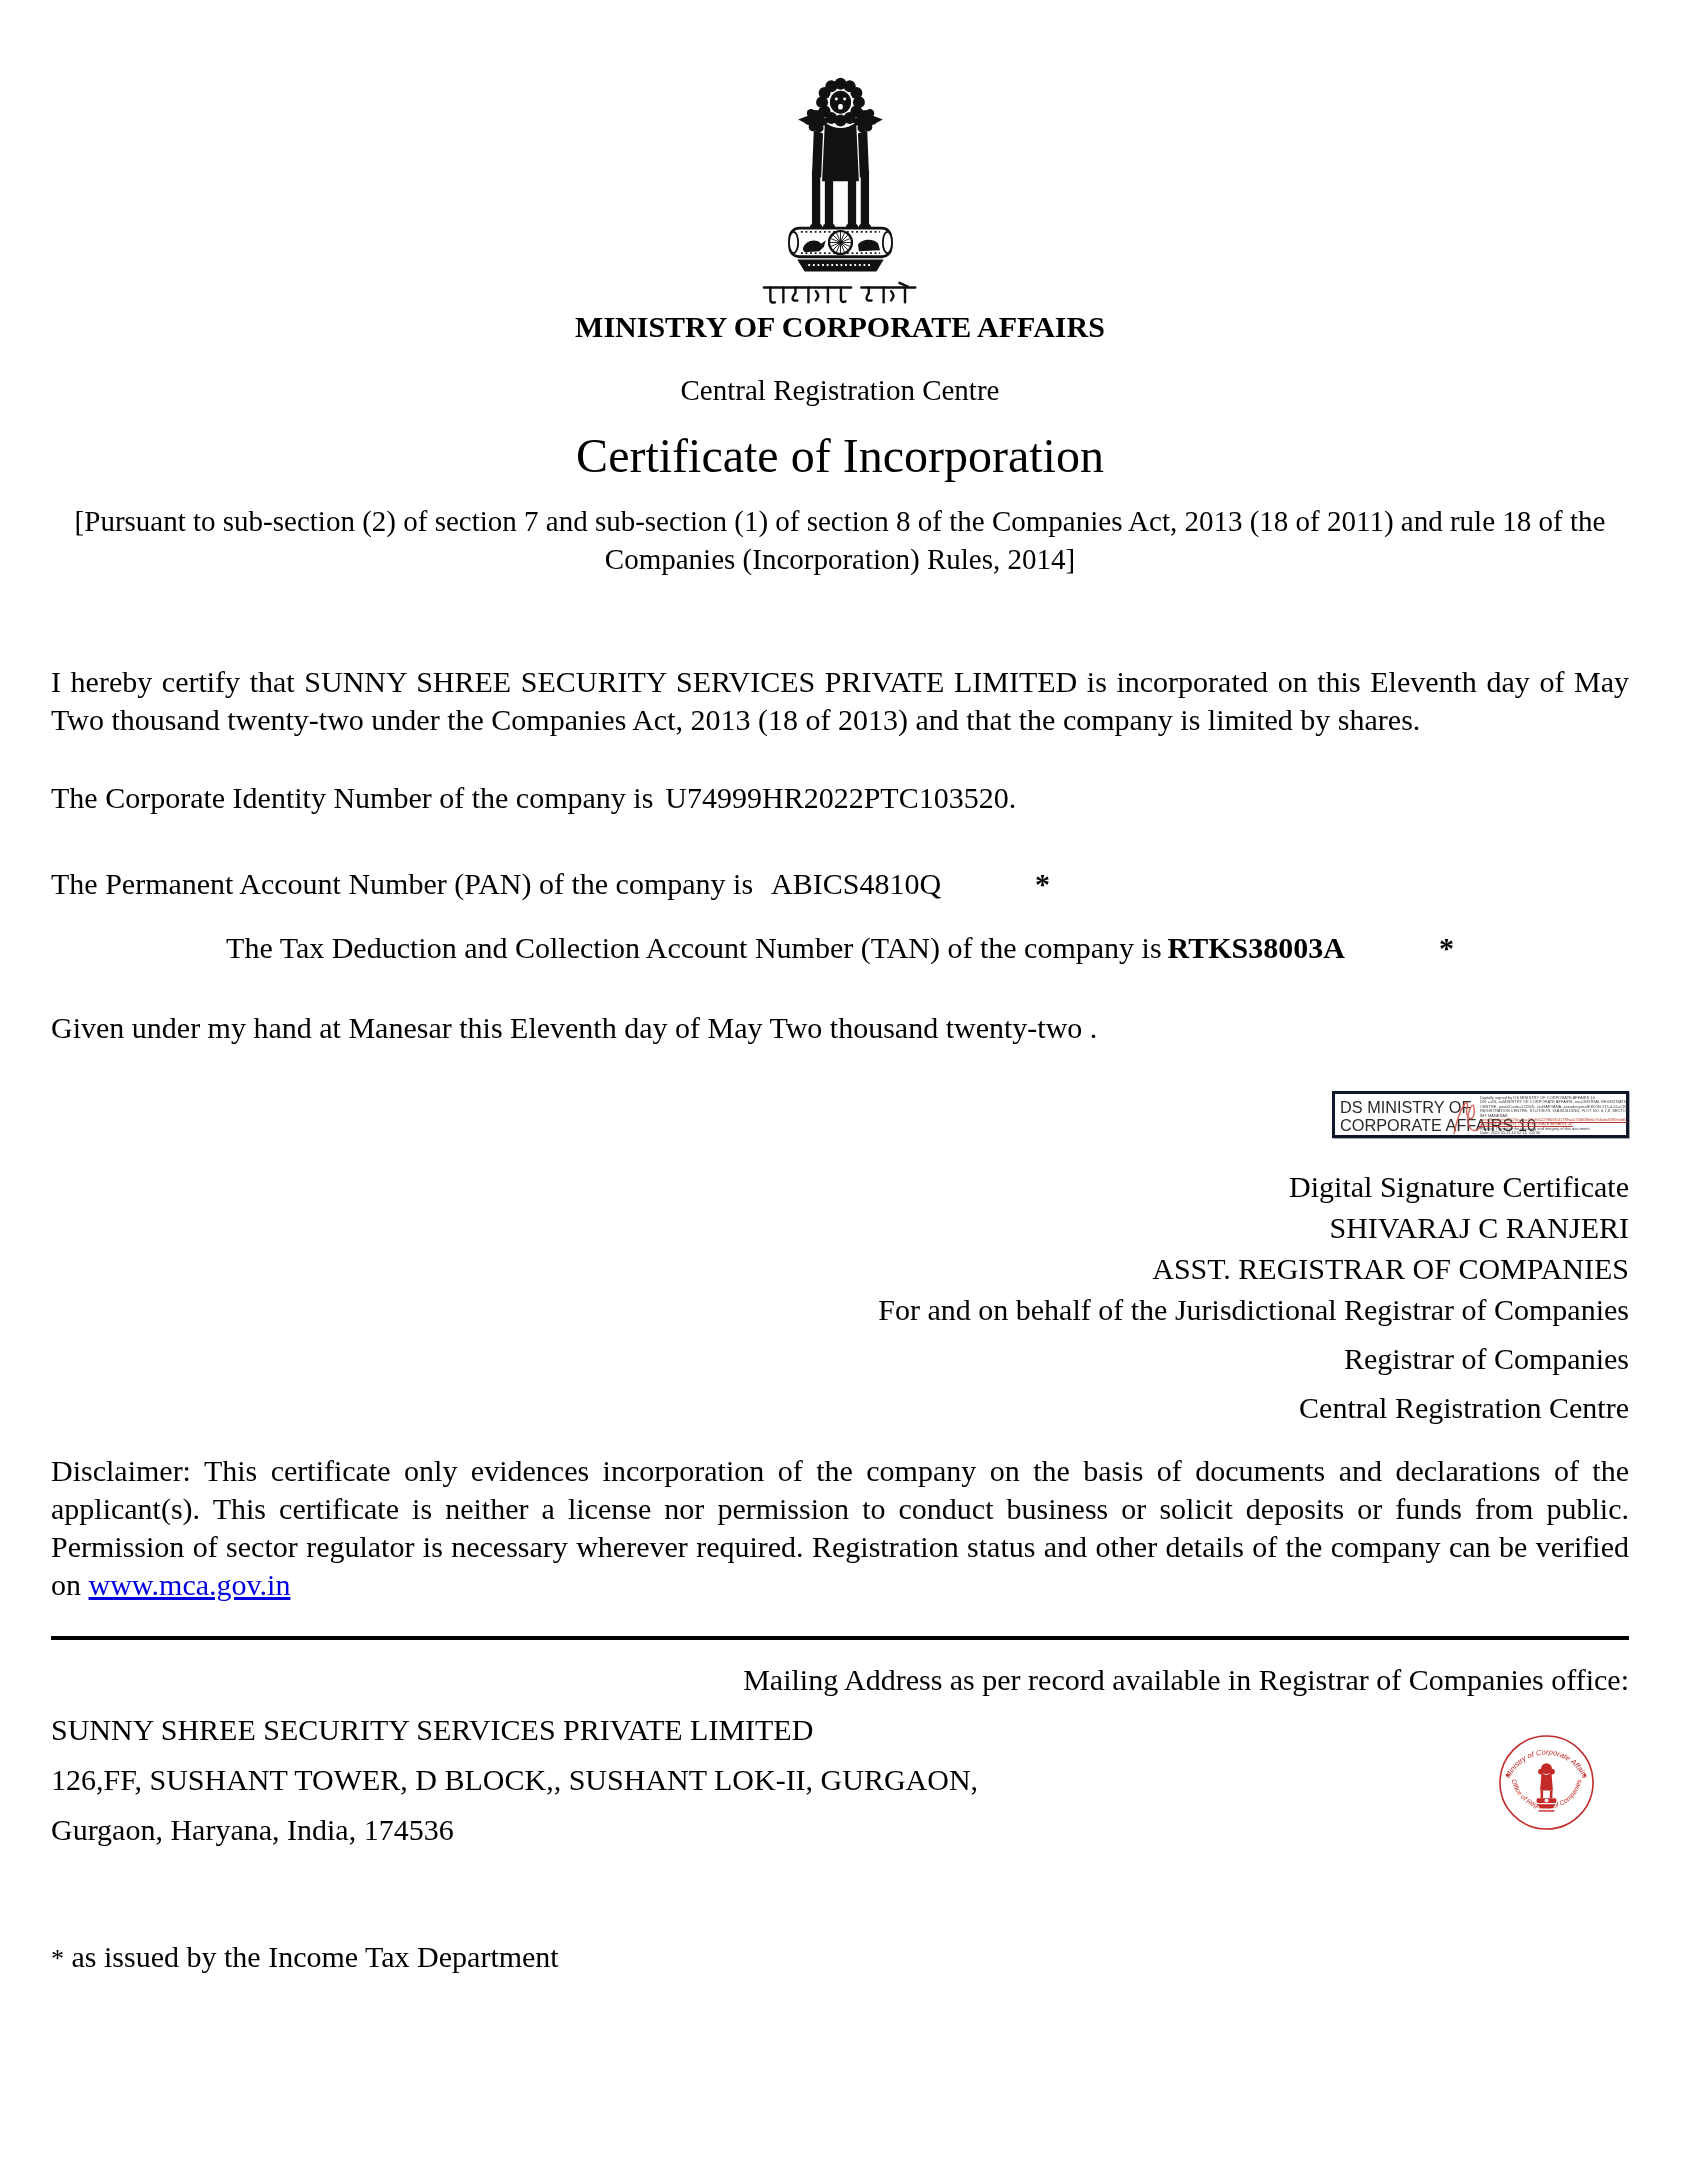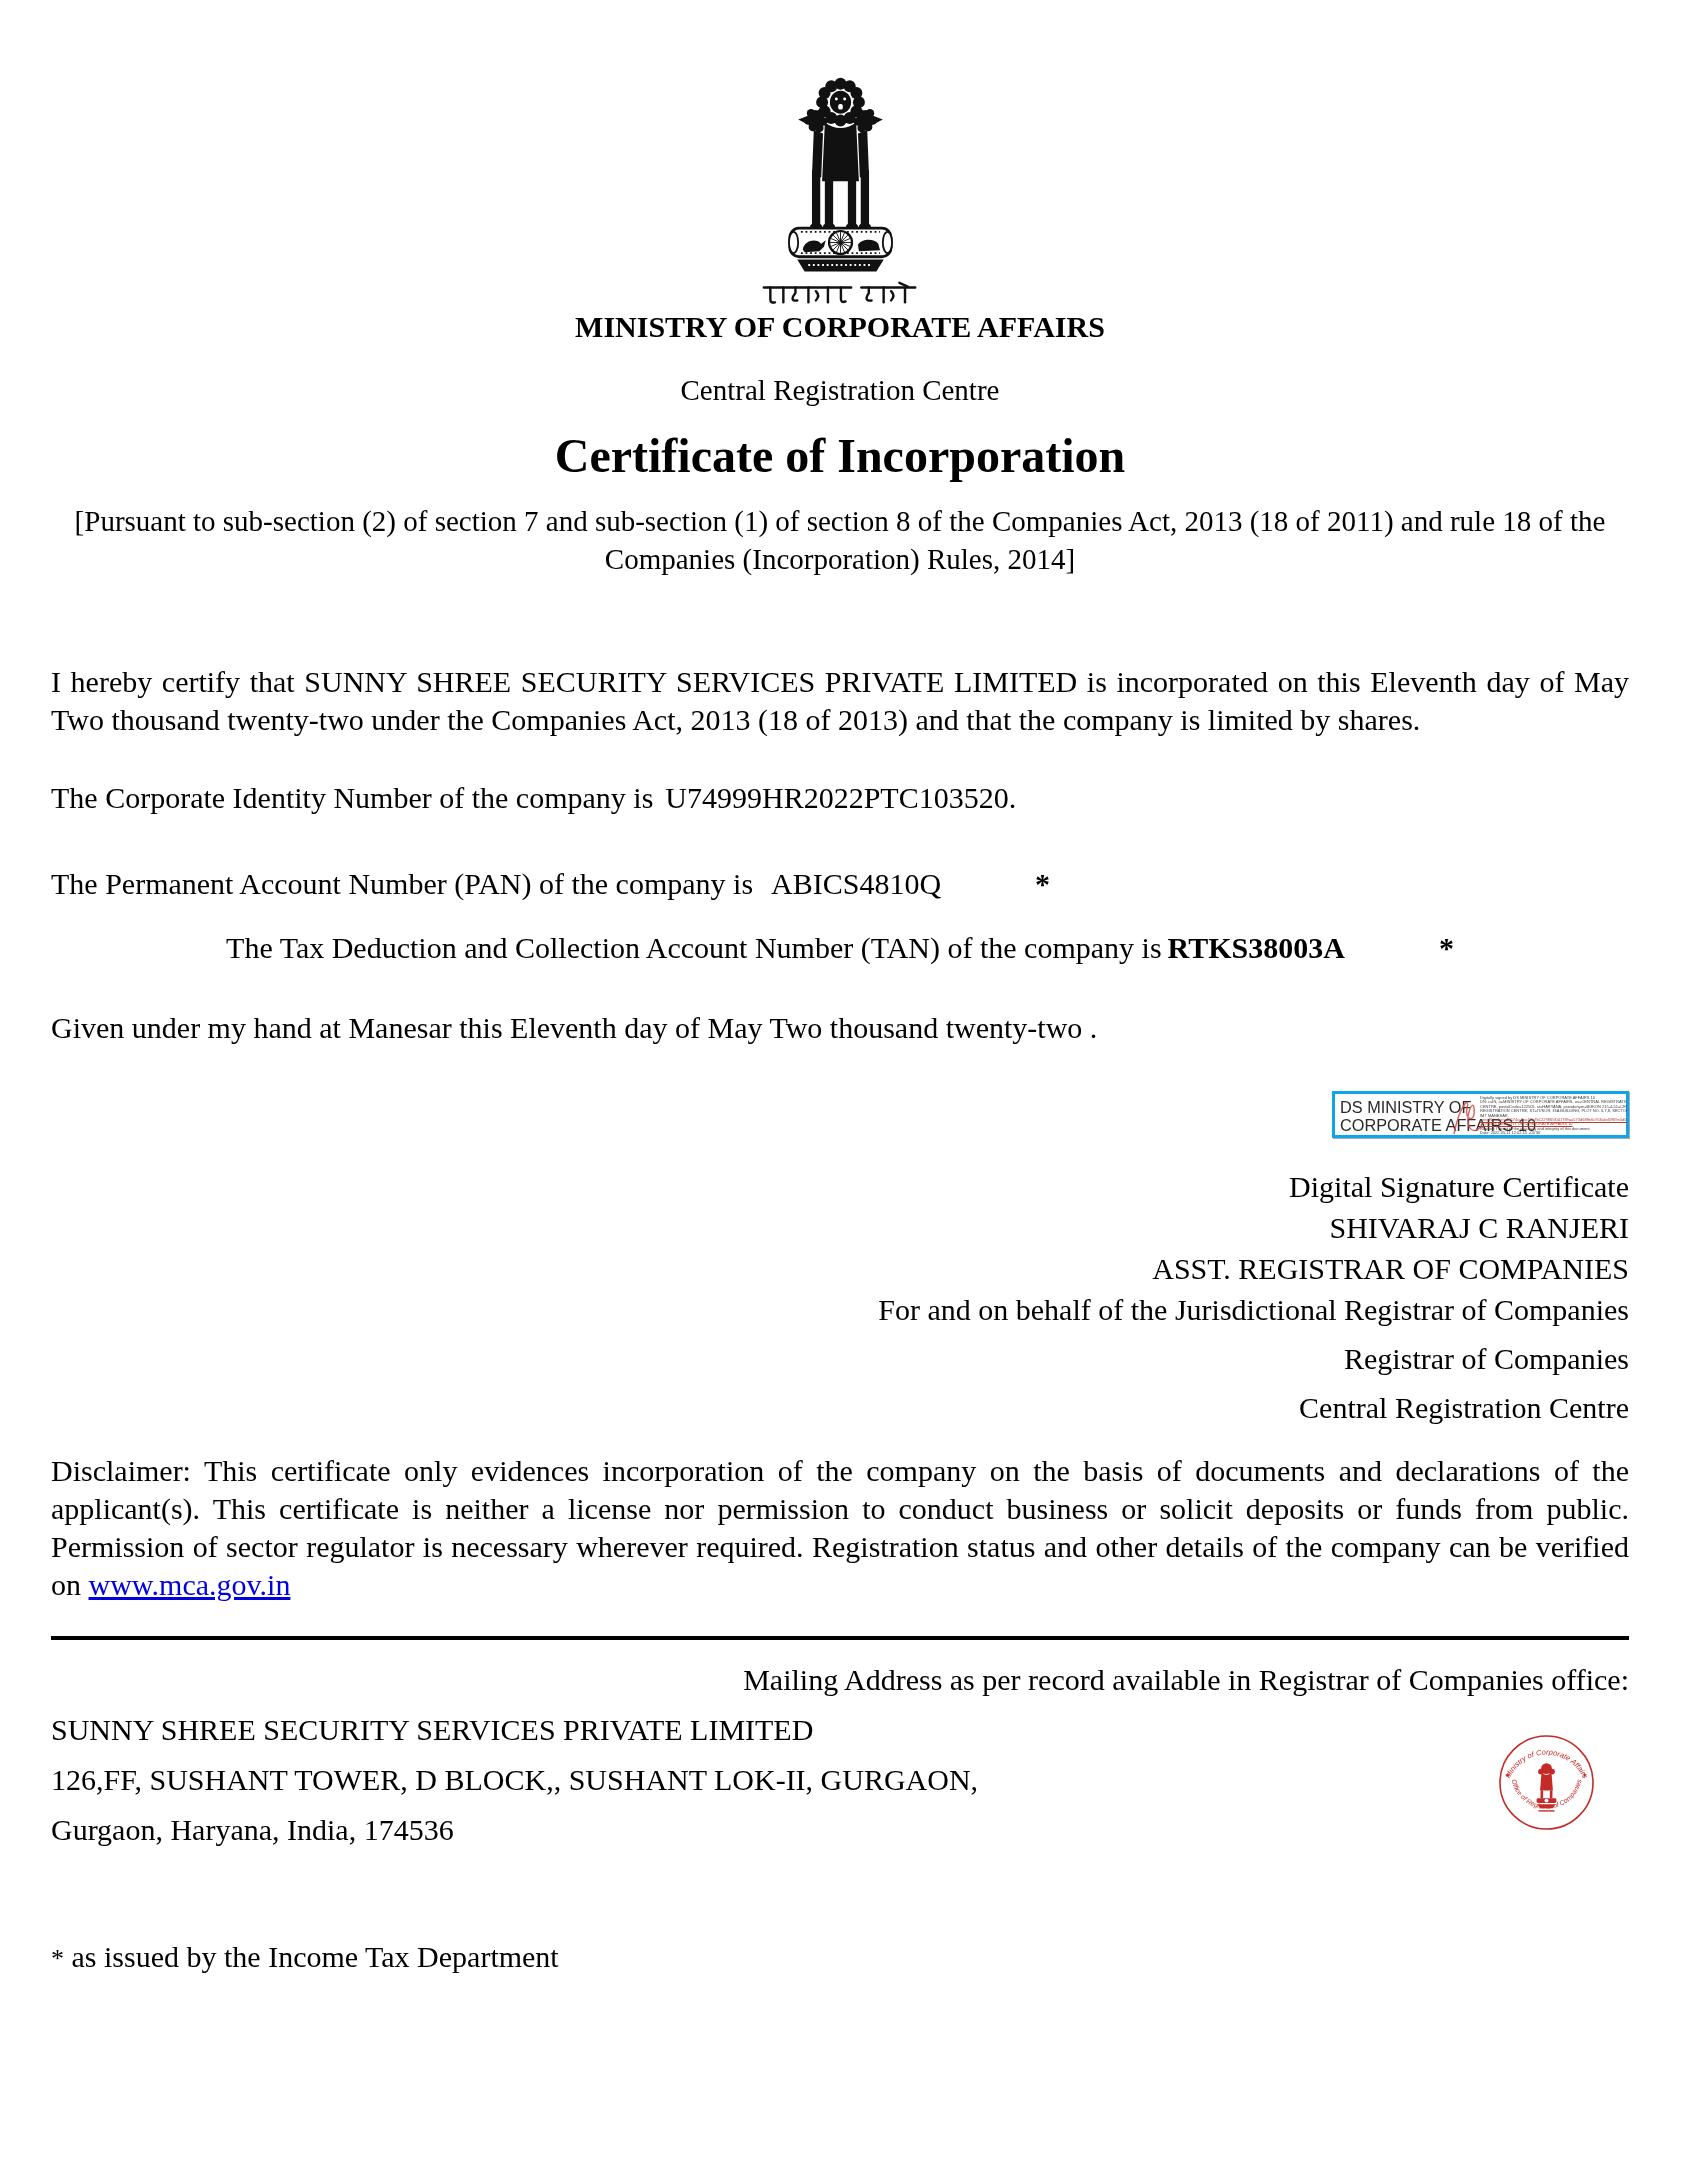--- a/index.html
+++ b/index.html
@@ -13,37 +13,37 @@
     padding:0 54px 0 51px;
     overflow:hidden;
   }
   
   .header{ text-align:center; padding-top:69px; }
   .emblem{ display:block; margin:0 auto; }
   .motto{ display:block; margin:4px auto 0 auto; }
   .gov-line{ font-weight:bold; font-size:30px; line-height:40px; margin-top:14px; }
   .ministry-line{ font-weight:bold; font-size:30px; line-height:40px; }
   .crc-line{ font-size:29px; line-height:34px; margin-top:26px; }
-  .cert-title{ font-weight:bold; font-size:48px; line-height:53px; margin-top:22px; }
+  .cert-title{ font-weight:normal; font-size:48px; line-height:53px; margin-top:22px; }
   .pursuant{ font-size:29px; line-height:38px; margin:20px auto 0 auto; max-width:1544px; }
   
   .certify{ margin-top:85px; line-height:38px; text-align:justify; }
   .cin-line{ margin-top:40px; line-height:38px; }
   .cin-value{ margin-left:12px; }
   .pan-line{ margin-top:48px; line-height:38px; }
   .tan-line{ margin-top:26px; line-height:38px;text-align:center; }
   .pan-value{ font-weight:normal; margin-left:18px; }
   .tan-value{ font-weight:bold; margin-left:6px; }
   .star-note{ display:inline-block; margin-left:94px; font-weight:bold; }
   .given-line{ margin-top:42px; line-height:38px; }
   
   .dsc-box{
     position:relative; margin:44px 0 0 auto;
     width:297px; height:47px;
-    border:3px solid #0ea5e9; background:#fff;
+    border:3px solid #0f172a; background:#fff;
     box-shadow:1px 1px 0 #aaa;
     box-sizing:border-box;
     font-family:"Liberation Sans","DejaVu Sans",sans-serif;
   }
   .dsc-title{ position:absolute; left:5px; top:4px; font-size:16.3px; line-height:18px; color:#2a2a2a; white-space:nowrap; }
   .dsc-squiggle{ position:absolute; left:111px; top:0px; }
   .dsc-fineprint{ position:absolute; left:145px; top:2px; width:147px; font-size:4px; line-height:4.4px; color:#3c3c3c; overflow:hidden; }
   .dsc-fineprint .fp{ white-space:nowrap; }
   .dsc-fineprint .fp.red{ color:#b23a2e; text-decoration:underline; }
   

